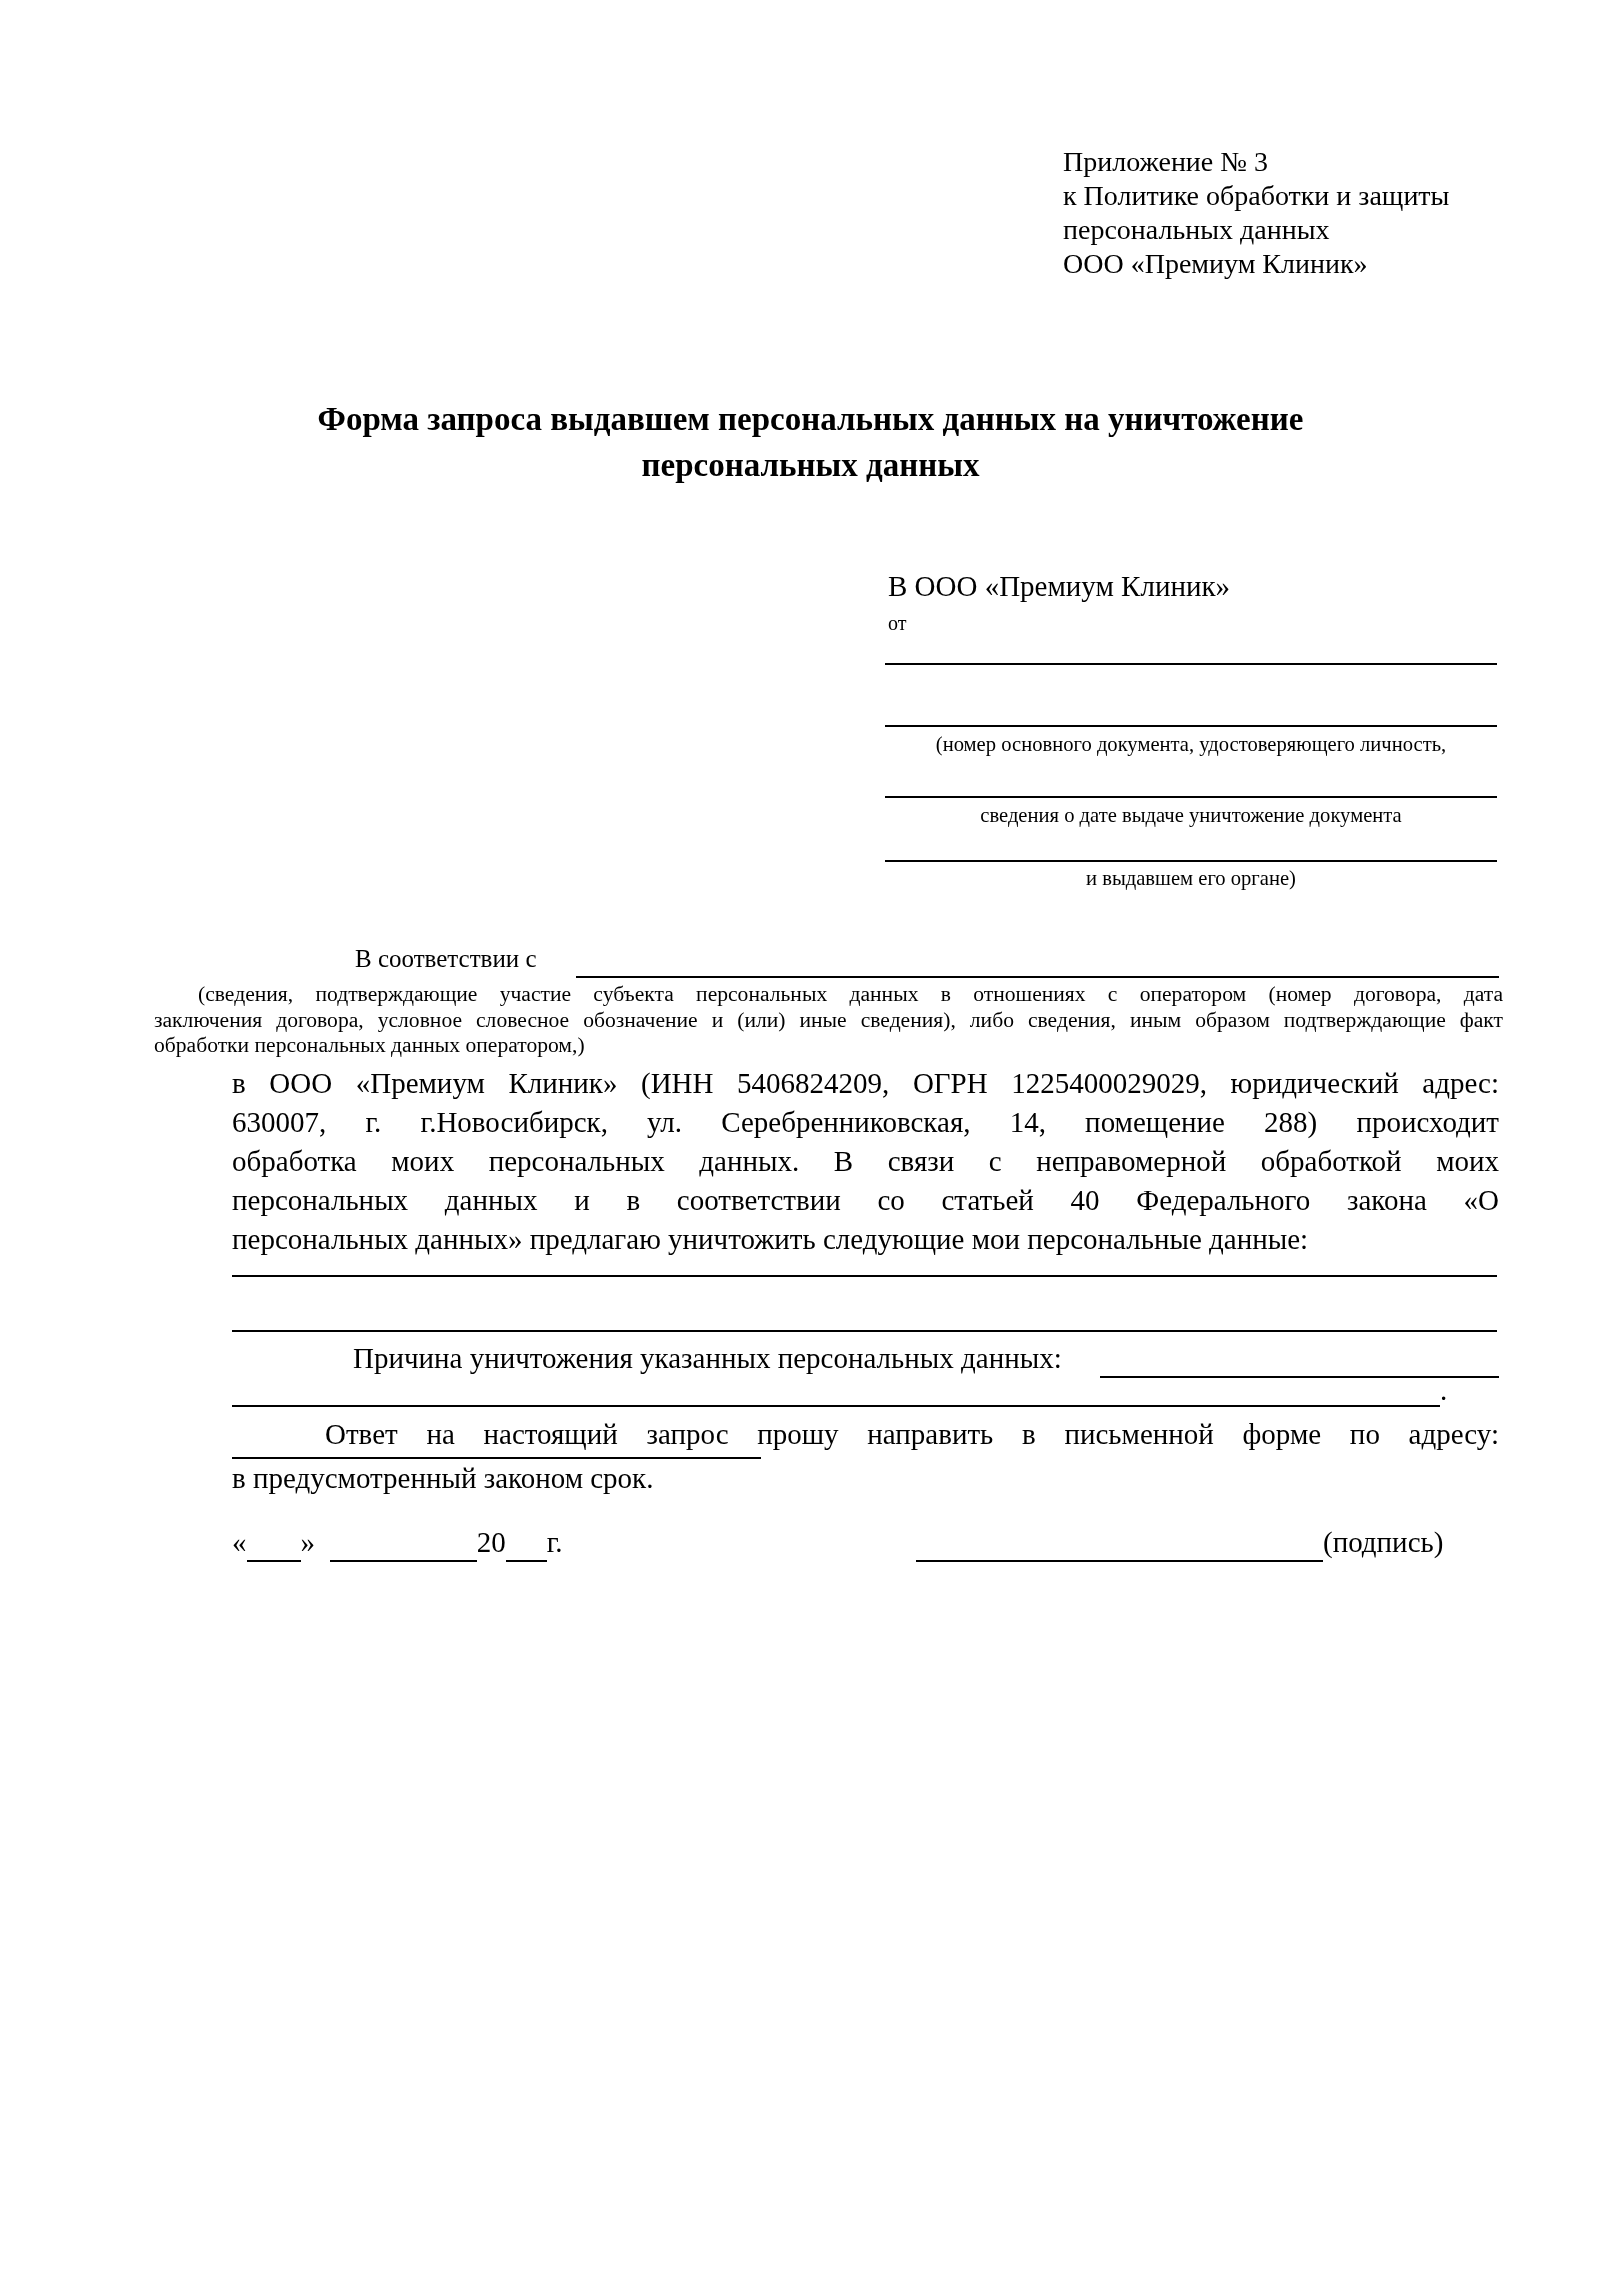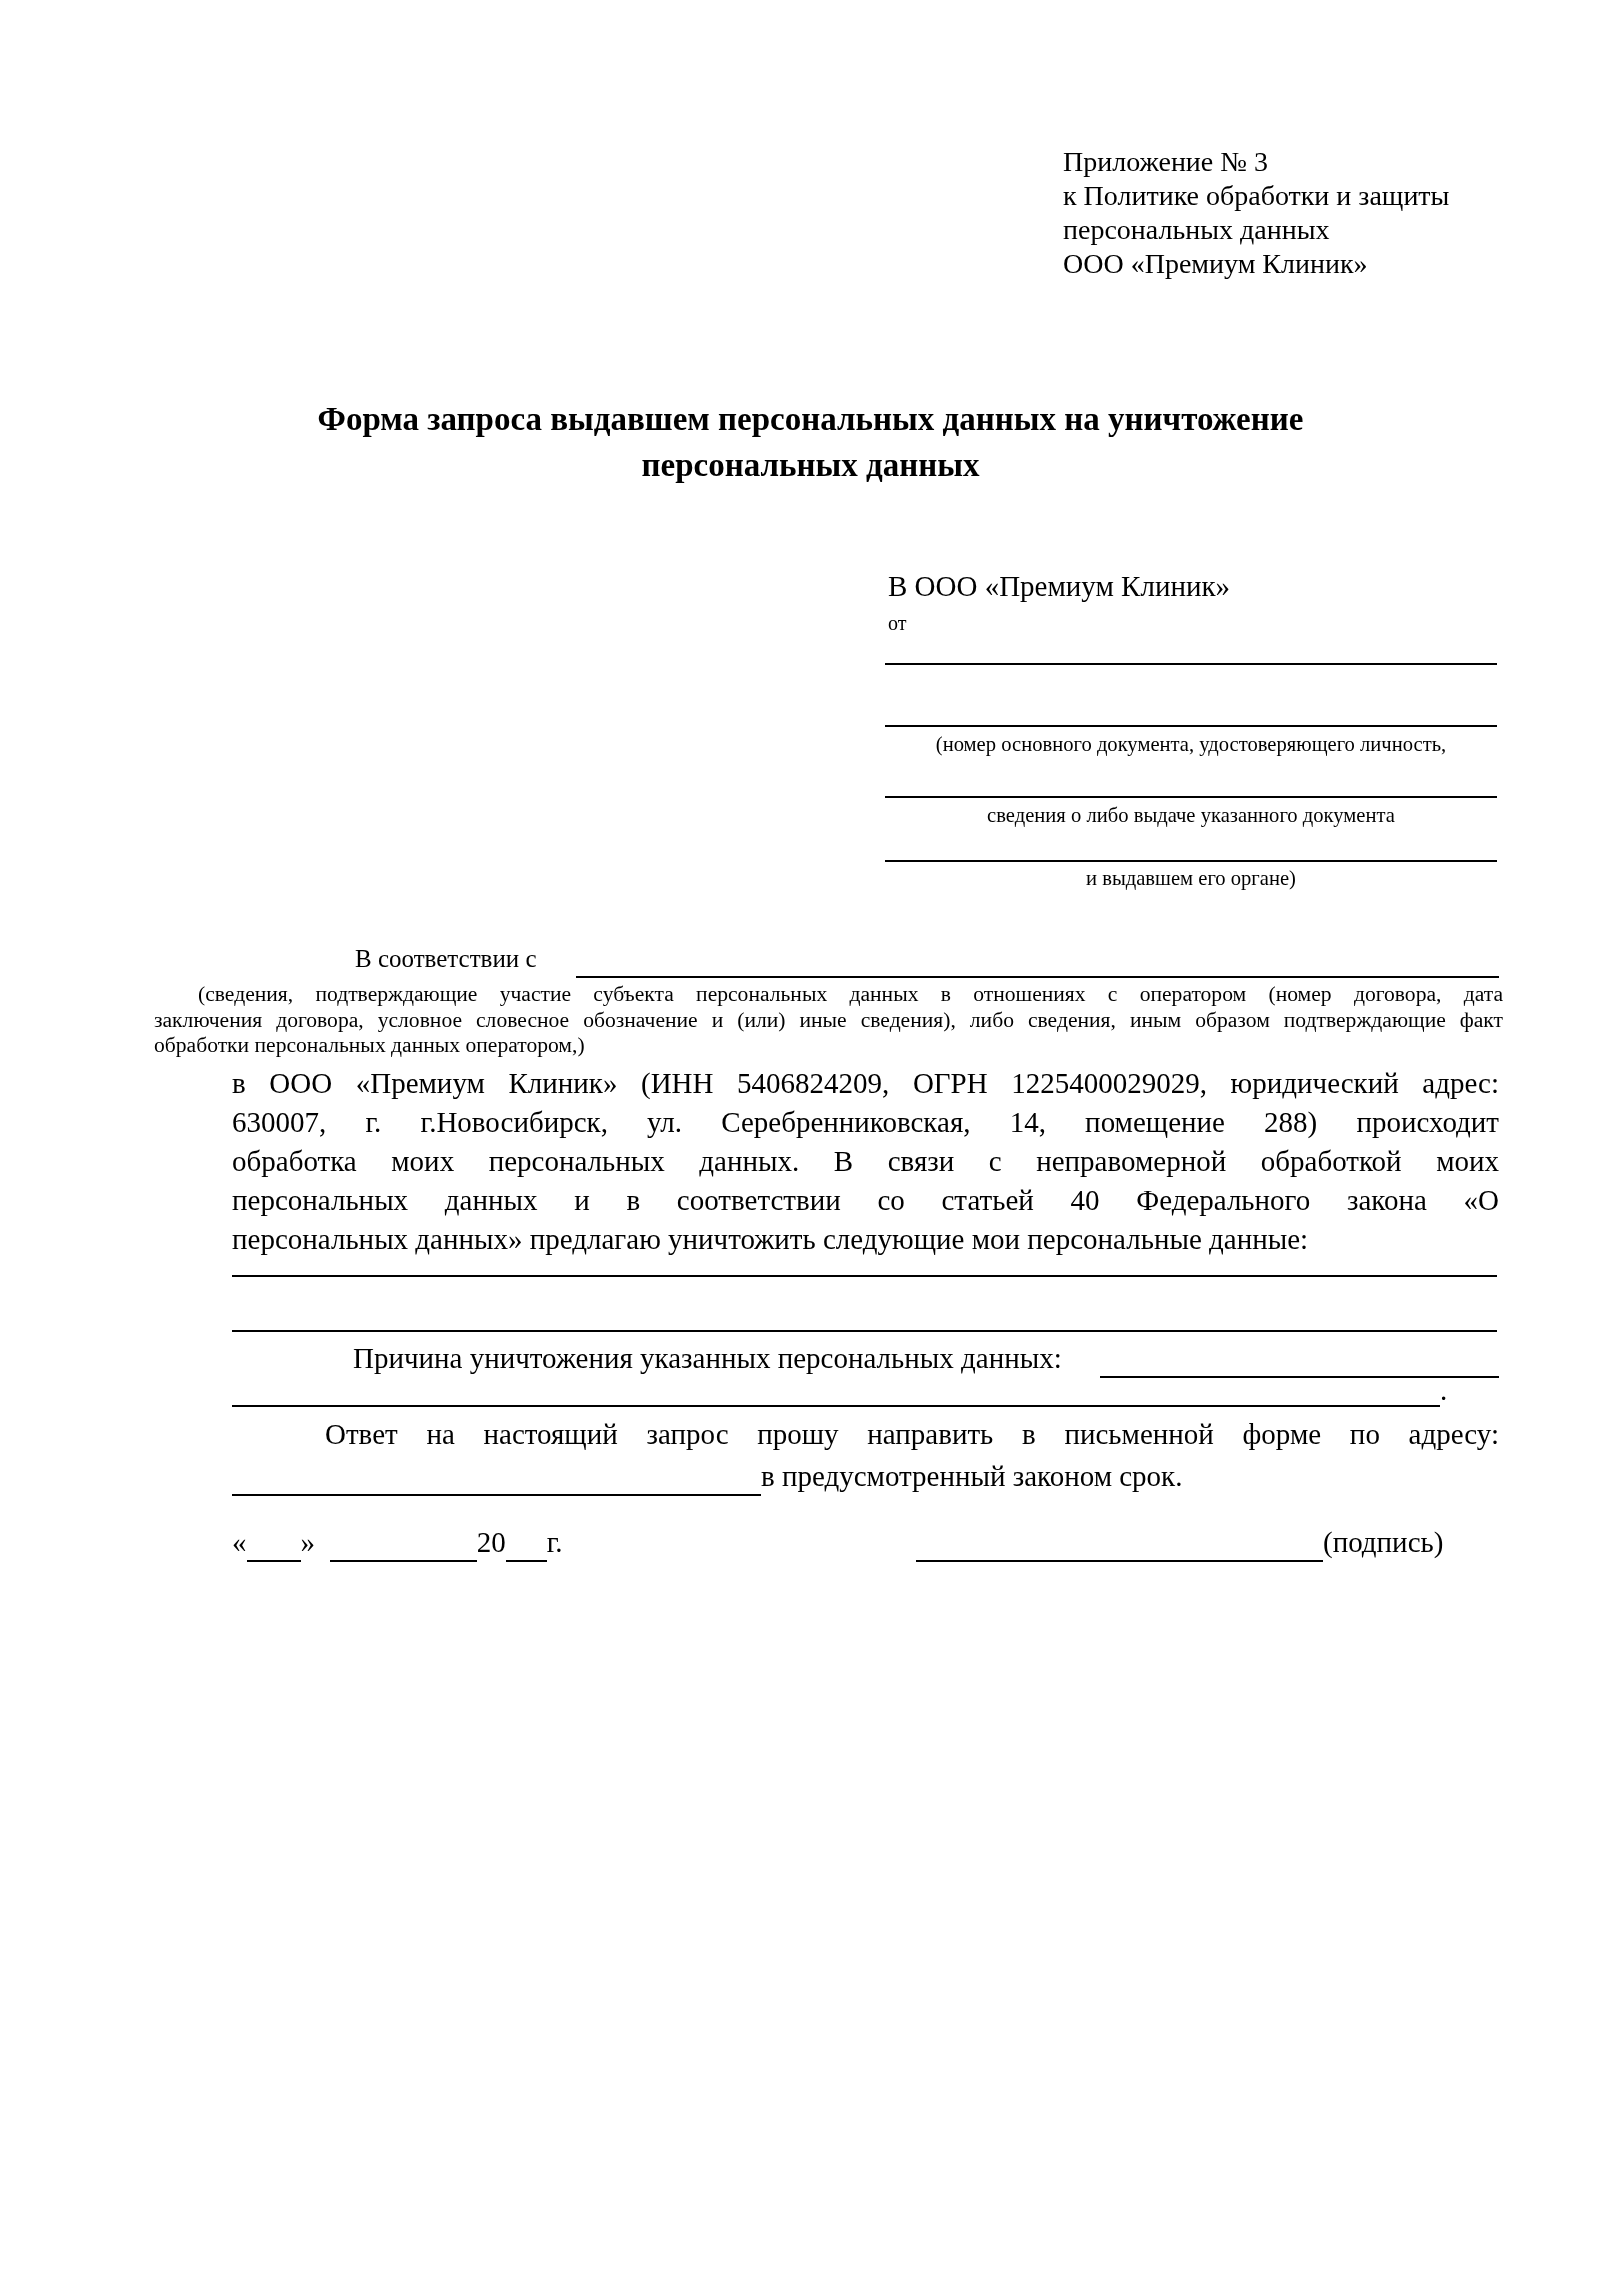--- a/index.html
+++ b/index.html
@@ -77,21 +77,21 @@
   }
   .fill-long { width:1208px; height:100%; border-bottom:2.9px solid #000; flex:0 0 auto; }
   
   .response1 {
     position:absolute; left:232px; top:1415px; width:1267px;
     font-size:29px; line-height:39px;
     text-indent:93px; text-align:justify; text-align-last:justify;
   }
   .response2 {
     position:absolute; left:232px; top:1457px; width:1267px; height:39px;
-    display:flex; font-size:29px; line-height:39px;
+    display:flex; font-size:29px; line-height:39px;flex-direction:column;
   }
   .fill-address { width:529px; border-bottom:2.9px solid #000; flex:0 0 auto; }
   
   .date-group {
     position:absolute; left:232px; top:1523px; height:39px;
     display:flex; font-size:29px; line-height:39px;
   }
   .signature-group {
     position:absolute; left:916px; top:1523px; height:39px;
     display:flex; font-size:29px; line-height:39px;
@@ -121,21 +121,21 @@
 
   <div class="addr-to">В ООО «Премиум Клиник»</div>
   <div class="addr-from">от</div>
 
   <div class="field-rule" style="top:663px;"></div>
 
   <div class="field-rule" style="top:725px;"></div>
   <div class="field-caption" style="top:732px;">(номер основного документа, удостоверяющего личность,</div>
 
   <div class="field-rule" style="top:796px;"></div>
-  <div class="field-caption" style="top:803px;">сведения о либо выдаче указанного документа</div>
+  <div class="field-caption" style="top:803px;">сведения о дате выдаче уничтожение документа</div>
 
   <div class="field-rule" style="top:860px;"></div>
   <div class="field-caption" style="top:866px;">и выдавшем его органе)</div>
 
   <div class="according-row">
     <span class="indent-spacer"></span>
     <span class="nowrap">В соответствии с</span>
     <span class="fill"></span>
   </div>
 

